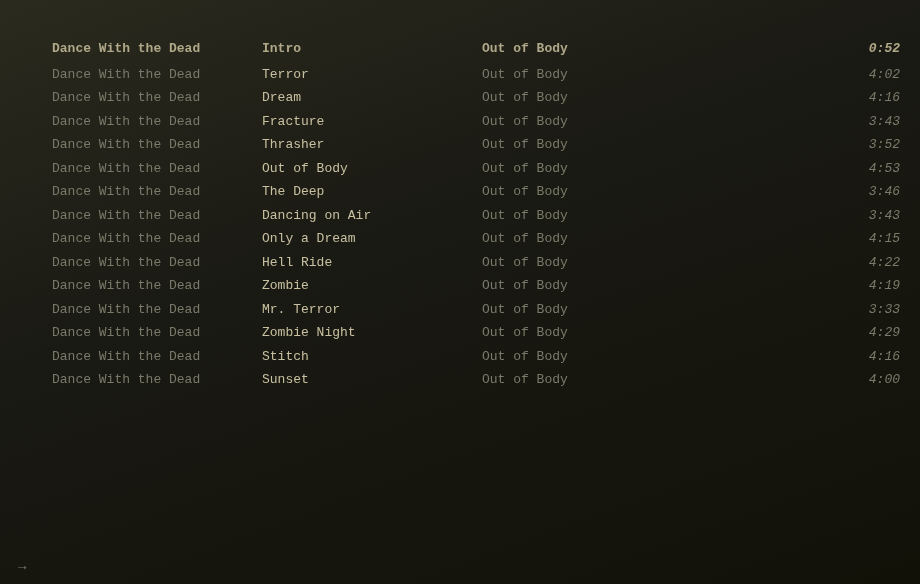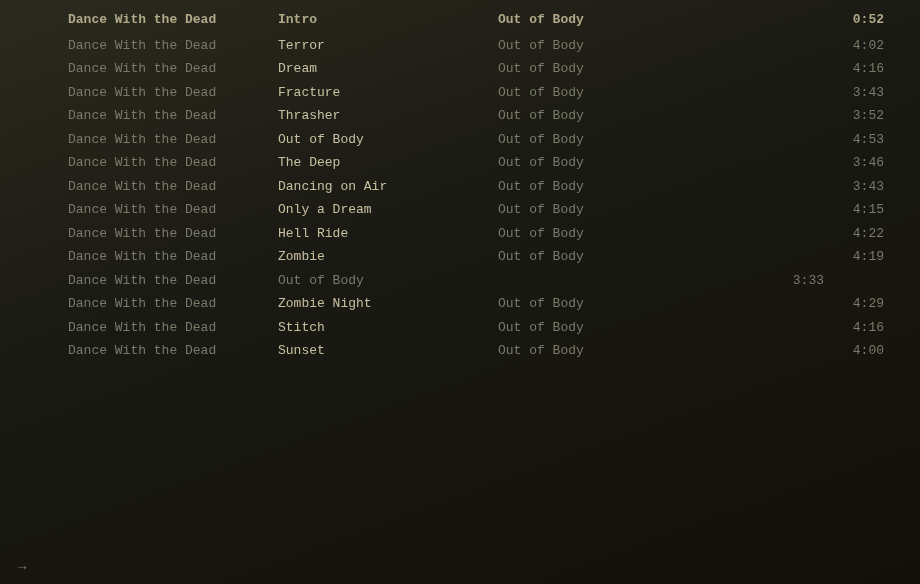--- a/index.html
+++ b/index.html
@@ -13,21 +13,22 @@
       height: 584px;
       background: linear-gradient(160deg, #2a2a1e 0%, #1a1a14 40%, #111108 100%);
       font-family: 'Courier New', Courier, monospace;
       color: #8a8a7a;
       font-size: 13px;
       overflow: hidden;
       position: relative;
     }
 
     .track-list {
-      padding: 8px 16px;
+      padding: 8px 0;
+      margin-top: 29px;
     }
 
     .track-row {
       display: grid;
       grid-template-columns: 210px 220px 220px 1fr 60px;
       padding: 2px 20px 2px 52px;
       line-height: 1.5;
       cursor: pointer;
     }
 
@@ -45,20 +46,21 @@
       color: #c8c0a0;
     }
 
     .track-row .album {
       color: #7a7a6a;
     }
 
     .track-row .duration {
       text-align: right;
       color: #7a7a6a;
+      font-style: italic;
     }
 
     .header .artist,
     .header .title,
     .header .album,
     .header .duration {
       color: #b0a888;
     }
 
     .bottom-arrow {
@@ -145,20 +147,21 @@
     </div>
     <div class="track-row">
       <span class="artist">Dance With the Dead</span>
       <span class="title">Zombie</span>
       <span class="album">Out of Body</span>
       <span></span>
       <span class="duration">4:19</span>
     </div>
     <div class="track-row">
       <span class="artist">Dance With the Dead</span>
+      <span class="title">Mr. Terror</span>
       <span class="album">Out of Body</span>
       <span></span>
       <span class="duration">3:33</span>
     </div>
     <div class="track-row">
       <span class="artist">Dance With the Dead</span>
       <span class="title">Zombie Night</span>
       <span class="album">Out of Body</span>
       <span></span>
       <span class="duration">4:29</span>

